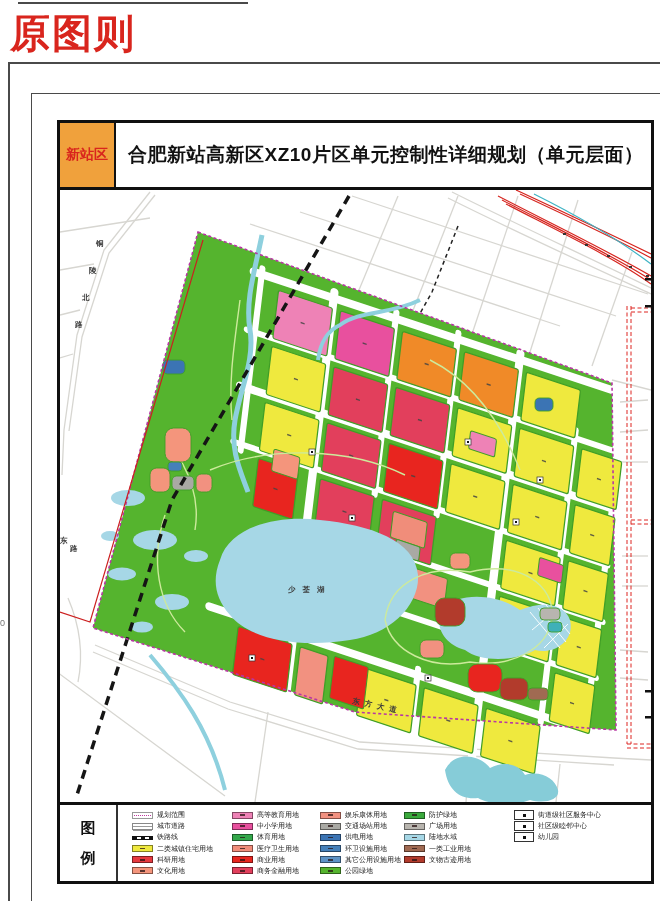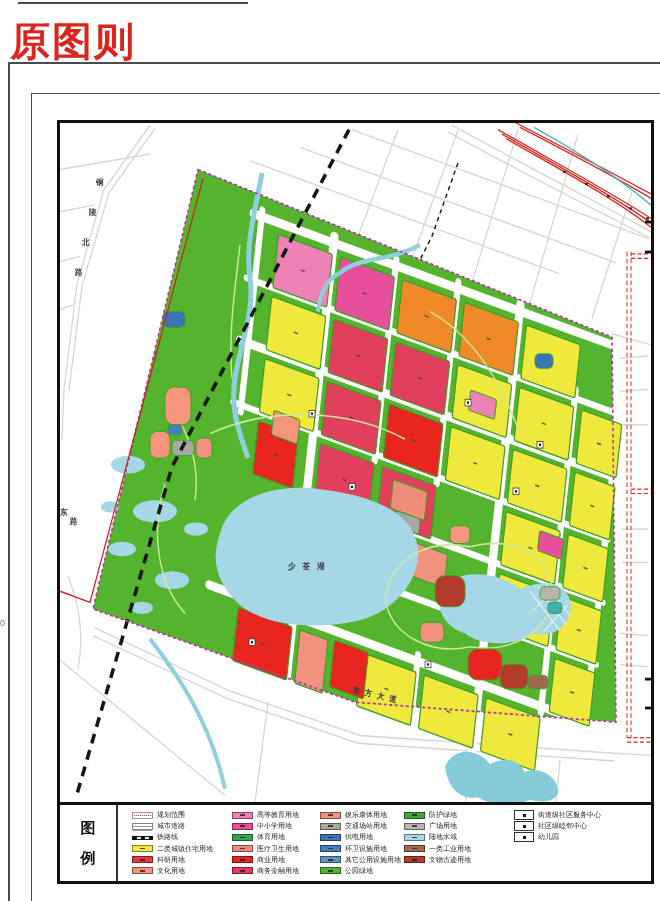--- a/index.html
+++ b/index.html
@@ -1,20 +1,20 @@
 <!DOCTYPE html>
 <html><head>
 <meta charset="utf-8">
 <style>
   html,body{margin:0;padding:0;}
   body{width:660px;height:901px;position:relative;background:#fff;
        font-family:"Liberation Sans","DejaVu Sans",sans-serif;overflow:hidden;}
   .abs{position:absolute;}
   
-  #corner-label{left:10px;top:14px;font-size:40px;font-weight:bold;color:#d9251d;
+  #corner-label{left:10px;top:6px;font-size:40px;font-weight:bold;color:#d9251d;
     font-family:"DejaVu Serif","Liberation Serif",serif;letter-spacing:2px;}
   
   .frame-line{background:#4a4a4a;}
   
   #sheet{left:57px;top:120px;width:591px;height:758px;border:3px solid #101010;background:#fff;
          display:flex;flex-direction:column;}
   #title-bar{height:64px;border-bottom:3px solid #101010;display:flex;align-items:stretch;flex:0 0 auto;}
   #district-tag{width:54px;background:#f0a13c;border-right:2px solid #101010;display:flex;
     align-items:center;justify-content:center;font-size:14px;font-weight:bold;color:#d9251d;}
   #sheet-title{flex:1;display:flex;align-items:center;padding-left:12px;font-size:19px;
@@ -51,20 +51,24 @@
 <div class="abs" id="corner-label">原图则</div>
 <div class="abs" id="zero-mark">0</div>
 
 <div class="abs frame-line" style="left:18px;top:2px;width:230px;height:1.5px;"></div>
 <div class="abs frame-line" style="left:8px;top:62px;width:1.5px;height:839px;"></div>
 <div class="abs frame-line" style="left:8px;top:62px;width:652px;height:1.5px;"></div>
 <div class="abs frame-line" style="left:31px;top:93px;width:1.2px;height:808px;"></div>
 <div class="abs frame-line" style="left:31px;top:93px;width:629px;height:1.2px;"></div>
 
 <div class="abs" id="sheet">
+  <div id="title-bar">
+    <div id="district-tag">新站区</div>
+    <div id="sheet-title">合肥新站高新区XZ10片区单元控制性详细规划（单元层面）</div>
+  </div>
 
   <div id="map-area">
     <svg id="map-svg" viewBox="60 190 591 612" preserveAspectRatio="none" xmlns="http://www.w3.org/2000/svg">
 
       <rect x="60" y="190" width="591" height="612" fill="#ffffff"></rect>
 
       <g fill="none" stroke-width="1.3" stroke="#d7d6d1">
         <path d="M150,192 L104,250 L77,335 L64,430 L62,475"></path>
         <path d="M155,195 L109,253 L82,337 L69,431"></path>
         <path d="M60,232 L150,218"></path>

